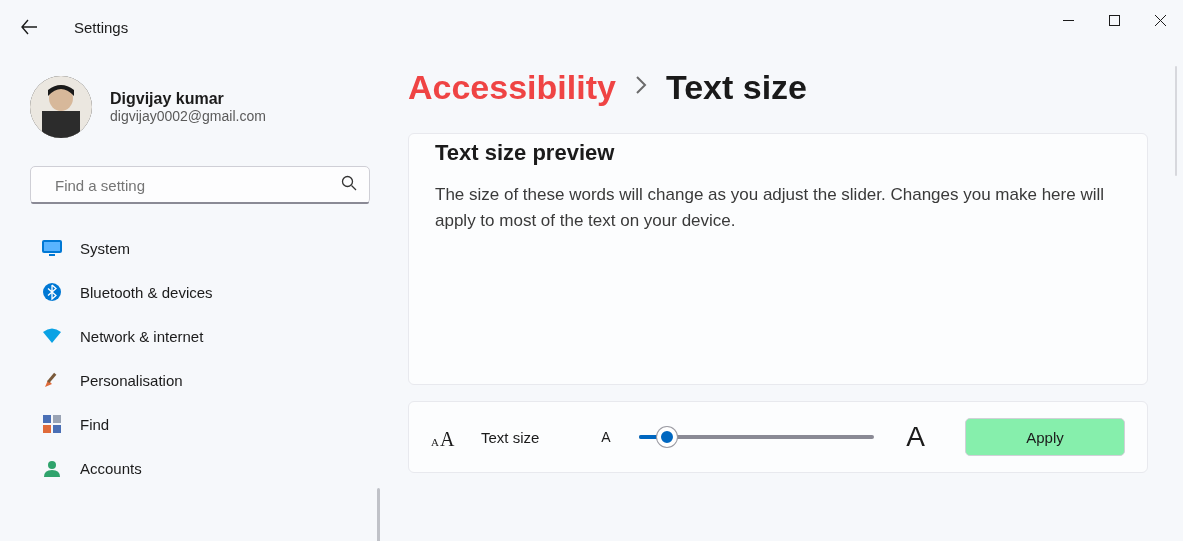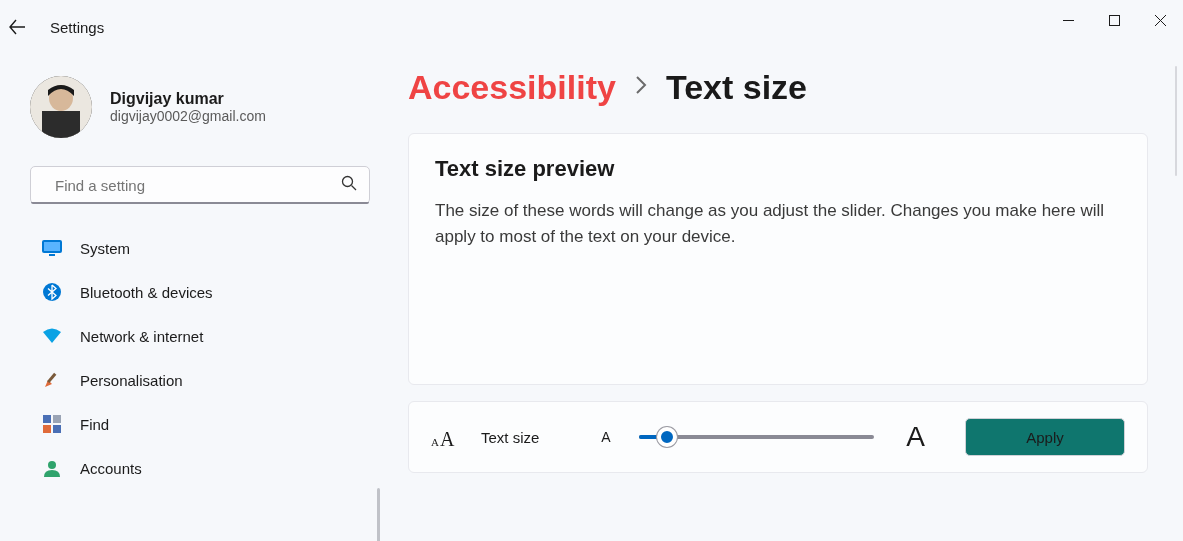--- a/index.html
+++ b/index.html
@@ -1,53 +1,53 @@
 <!DOCTYPE html>
 <html><head>
 <meta charset="utf-8">
 <style>
   * { box-sizing: border-box; margin: 0; padding: 0; }
   html, body { width: 1183px; height: 541px; font-family: "Segoe UI", sans-serif; background: #f6f8fb; overflow: hidden; }
   .titlebar { position: absolute; top: 0; right: 0; display: flex; height: 40px; }
   .titlebar .btn { width: 46px; height: 40px; display: flex; align-items: center; justify-content: center; color: #222; }
-  .header { position: absolute; top: 0; left: 0; display: flex; align-items: center; height: 54px; padding-left: 8px; gap: 24px; }
+  .header { position: absolute; top: 0; left: 0; display: flex; align-items: center; height: 54px; padding-left: 20px; gap: 36px; }
   .back-arrow { width: 18px; height: 18px; color: #1b1b1b; cursor: pointer; }
   .app-title { font-size: 15px; color: #1b1b1b; }
   .sidebar { position: absolute; top: 76px; left: 30px; width: 340px; }
   .profile { display: flex; align-items: center; gap: 18px; margin-bottom: 28px; }
   .avatar { width: 62px; height: 62px; border-radius: 50%; background: #2d2d2d; display:flex; align-items:center; justify-content:center; overflow:hidden;}
   .name { font-size: 16px; font-weight: 600; color: #1b1b1b; }
   .email { font-size: 14px; color: #5a5a5a; }
   .searchbox { display: flex; align-items: center; border: 1px solid #cfcfd6; background: #fdfdfe; border-radius: 5px; height: 38px; padding: 0 24px; margin-bottom: 22px; position: relative; width: 340px;}
   .searchbox input { flex: 1; border: none; outline: none; background: transparent; font-size: 15px; }
   .searchbox .sicon { position:absolute; right:12px; top:50%; transform:translateY(-50%); color:#555;}
   .searchbox .underline { position:absolute; left:0; right:0; bottom:-1px; height:2px; background:#8a8a95; border-radius:0 0 5px 5px;}
   .nav { display:flex; flex-direction:column; gap:0; position:relative;}
   .nav-item { display:flex; align-items:center; gap:18px; height:44px; padding:0 12px; border-radius:4px; font-size:15px; color:#1b1b1b; cursor:pointer;}
   .nav-ico { width:20px; height:20px; display:flex; align-items:center; justify-content:center; }
   .nav-scroll { position:absolute; right:-10px; top:262px; width:3px; height:84px; background:#c0c2c8; border-radius:2px;}
   .main { position: absolute; left: 408px; top: 68px; right: 28px; }
   .crumb { display:flex; align-items:center; gap:18px; font-size:34px; margin-bottom:26px; }
   .crumb-parent { color:#ef4444; font-weight:600; cursor:pointer;}
   .crumb-arrow { color:#6b6b6b; font-size:22px;}
   .crumb-current { color:#1a1a1a; font-weight:600;}
-  .card { background:#fcfdfe; border:1px solid #e8e9ee; border-radius:6px; padding:22px 26px; width:740px; }
+  .card { background:#fcfdfe; border:1px solid #e8e9ee; border-radius:6px; padding:6px 26px; width:740px; }
   .card.preview { height:252px; margin-bottom:16px;}
   .preview-title { font-size:22px; font-weight:600; color:#1b1b1b; margin-bottom:16px;}
   .preview-body { font-size:17px; color:#3a3a3a; line-height:1.55;}
   .card.ctrl { display:flex; align-items:center; height:72px; padding:0 22px; gap:22px;}
   .aa-icon-wrap { display:flex; align-items:flex-end; gap:-4px;}
   .text-size-label { font-size:15px; color:#1b1b1b; flex:0 0 auto; margin-right:40px;}
   .small-a { font-size:14px; color:#1b1b1b; margin-right:6px;}
   .big-a { font-size:28px; color:#1b1b1b; margin-left:10px;}
   .slider-wrap { flex:1; position:relative; height:20px; display:flex; align-items:center;}
   .track-full { position:absolute; left:0; right:0; height:4px; background:#8a8a95; border-radius:2px;}
   .track-fill { position:absolute; left:0; width:12%; height:4px; background:#0067c0; border-radius:2px;}
   .thumb { position:absolute; left:12%; transform:translateX(-50%); width:20px; height:20px; background:#0067c0; border:4px solid #fff; box-shadow:0 0 0 1px #9a9aa2; border-radius:50%; cursor:pointer;}
-  .apply-btn { width:160px; height:38px; border:1px solid #d0d1d7; background:#0f766e; border-radius:5px; font-size:15px; color:#1b1b1b; cursor:pointer; margin-left:18px;}
+  .apply-btn { width:160px; height:38px; border:1px solid #d0d1d7; background:#86efac; border-radius:5px; font-size:15px; color:#1b1b1b; cursor:pointer; margin-left:18px;}
   .page-scroll-hint { position:absolute; right:6px; top:66px; width:2px; height:110px; background:#d7d8dd; border-radius:1px;}
 </style>
 </head>
 <body>
 
 <div class="titlebar">
   <div class="btn">
     <svg width="11" height="1" viewBox="0 0 11 1">
         <rect width="11" height="1" fill="#1b1b1b"></rect>
       </svg>

